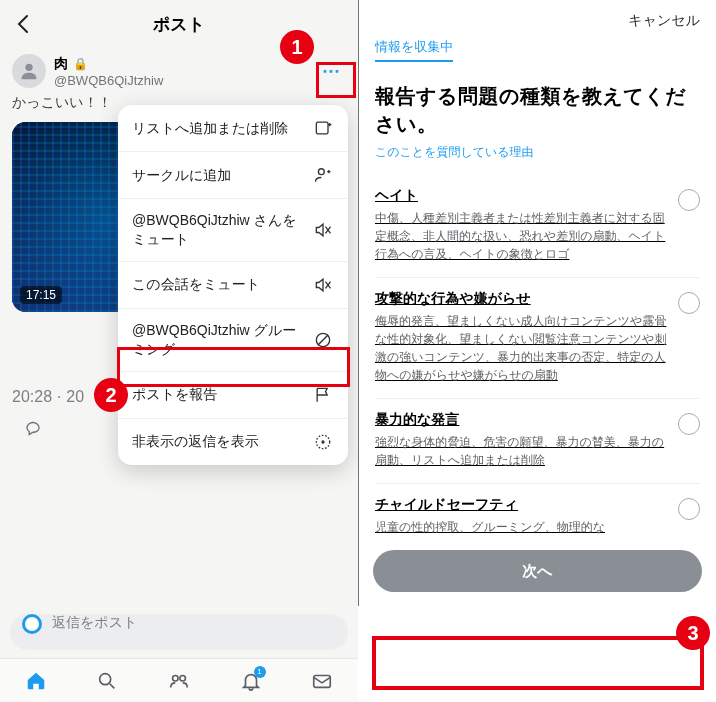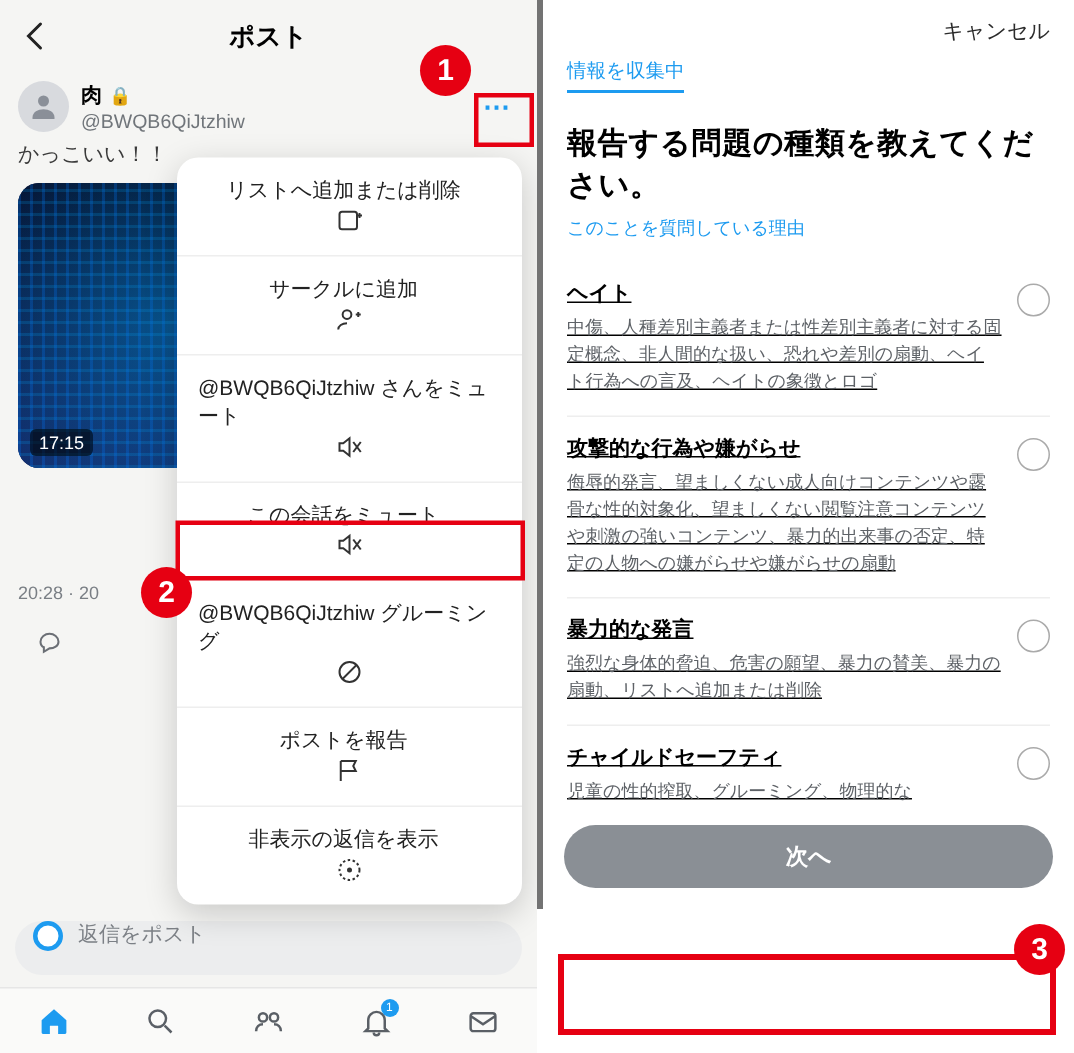--- a/index.html
+++ b/index.html
@@ -1,19 +1,19 @@
 <!DOCTYPE html>
 <html><head>
 <meta charset="utf-8">
 <style>
 * { margin: 0; padding: 0; box-sizing: border-box; font-family: -apple-system, "Hiragino Sans", "Hiragino Kaku Gothic ProN", sans-serif; }
 body { width: 716px; height: 702px; display: flex; background: #fff; overflow: hidden; position: relative; }
 .pane { position: relative; }
 .pane-left { width: 358px; height: 702px; background: #f5f5f3; overflow: hidden; }
-.pane-right { width: 358px; height: 606px; background: #fff; overflow: hidden; border-left: 4px solid #737373; }
+.pane-right { width: 358px; height: 606px; background: #fff; overflow: hidden; border-left: 1px solid #737373; }
 
 
 .lp-header { display:flex; align-items:center; height:48px; padding:1px 12px; }
 .back-icon { width:24px; height:24px; display:flex; align-items:center; justify-content:center; font-size:20px; }
 .lp-title { flex:1; text-align:center; font-size:17px; font-weight:700; margin-right:24px; }
 
 .tweet-head { display:flex; align-items:center; padding:6px 12px 0 12px; }
 .avatar { width:34px; height:34px; border-radius:50%; background:#d8dade; display:flex; align-items:center; justify-content:center; }
 .avatar svg { width:22px; height:22px; fill:#8a8f98; }
 .name-col { margin-left:8px; flex:1; }
@@ -27,27 +27,27 @@
 .media { margin:10px 12px 0 12px; border-radius:14px; overflow:hidden; position:relative; height:190px; background:#0b1645; }
 .media-img { position:absolute; inset:0; background:
   repeating-linear-gradient(90deg, rgba(0,120,255,.25) 0 2px, transparent 2px 8px),
   repeating-linear-gradient(0deg, rgba(0,170,255,.18) 0 2px, transparent 2px 8px),
   radial-gradient(circle at 30% 50%, rgba(0,180,255,.35), transparent 60%),
   linear-gradient(180deg,#05102e,#132a6a);
 }
 .media-dur { position:absolute; left:8px; bottom:8px; background:rgba(0,0,0,.6); color:#fff; font-size:12px; padding:2px 6px; border-radius:4px; }
 
 .context-menu { position:absolute; top:105px; left:118px; width:230px; background:#fff; border-radius:14px; box-shadow:0 6px 22px rgba(0,0,0,.18); overflow:hidden; z-index:5; }
-.cm-item { display:flex; align-items:center; justify-content:space-between; padding:12px 14px; border-bottom:1px solid #eee; font-size:14px; color:#222;flex-direction:column; }
+.cm-item { display:flex; align-items:center; justify-content:space-between; padding:12px 14px; border-bottom:1px solid #eee; font-size:14px; color:#222; }
 .cm-item:last-child { border-bottom:none; }
 .cm-text { flex:1; line-height:1.35; padding-right:8px; }
 .cm-icon { width:22px; height:22px; display:flex; align-items:center; justify-content:center; color:#444; }
 .cm-icon svg { width:20px; height:20px; stroke:#333; stroke-width:1.6; fill:none; }
 
-.timestamp { position:absolute; left:12px; top:388px; font-size:12px; color:#7a7f85; }
+.timestamp { position:absolute; left:12px; top:388px; font-size:16px; color:#7a7f85; }
 .action-row { position:absolute; left:0; right:0; top:418px; display:flex; padding:0 24px; color:#6b6f75; }
 .action-row .it { display:flex; align-items:center; gap:4px; }
 
 .reply-bar { position:absolute; left:10px; right:10px; bottom:52px; height:36px; border-radius:18px; background:#ecedee; display:flex; align-items:flex-start; padding:0 12px; gap:10px; }
 .reply-circle { width:20px; height:20px; border-radius:50%; border:3px solid #1d9bf0; background:#fff; }
 .reply-ph { color:#7c8086; font-size:14px; }
 
 .bottom-nav { position:absolute; left:0; right:0; bottom:0; height:44px; display:flex; align-items:center; justify-content:space-around; background:#fafaf9; border-top:1px solid #e6e6e6; }
 .bn-icon { position:relative; width:26px; height:26px; display:flex; align-items:center; justify-content:center; color:#5a5f66; }
 .bn-icon.active { color:#1d9bf0; }

